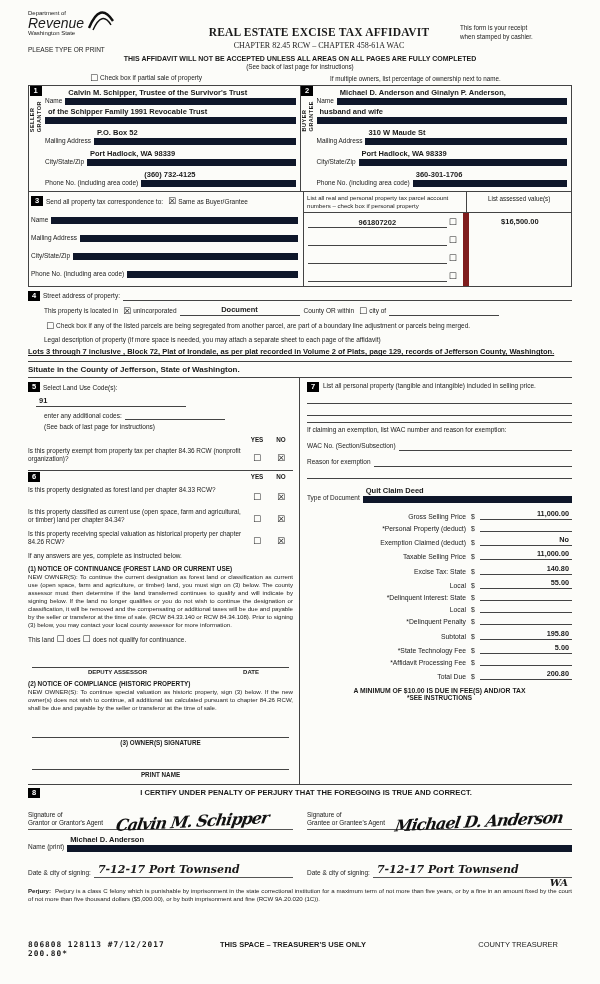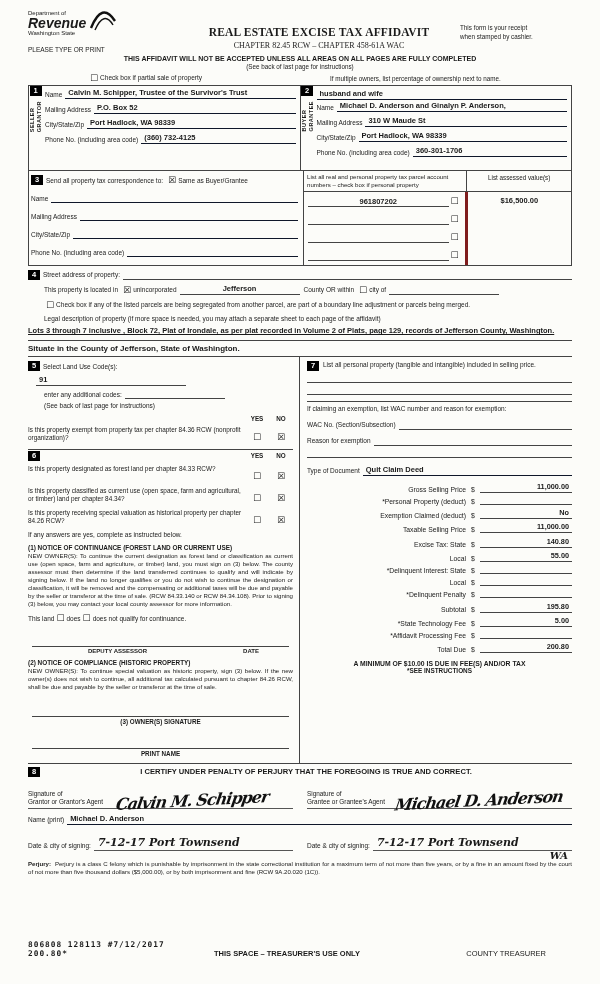--- a/index.html
+++ b/index.html
@@ -6,36 +6,36 @@
   html,body { background:#ffffff; }
   body { width:600px; height:984px; font-family:"Liberation Sans", sans-serif; color:#1a1a1a; }
   .page { position:relative; width:600px; height:984px; background:#fcfcf9; padding:10px 28px 0 28px; overflow:hidden; }
   .center { text-align:center; }
 
   
   .hdr { display:flex; align-items:flex-start; }
   .hdr-left { width:150px; }
   .logo { display:flex; align-items:flex-start; }
   .logo-deptof { font-size:6px; }
-  .logo-rev { font-size:14px; font-weight:bold; font-style:italic; line-height:14px; }
+  .logo-rev { font-size:14px; font-weight:normal; font-style:italic; line-height:14px; }
   .logo-wa { font-size:6px; }
   .logo-swoosh { margin-left:2px; margin-top:-2px; }
   .please-type { font-size:6.5px; margin-top:10px; }
   .hdr-mid { flex:1; padding-top:16px; }
   .title { font-family:"Liberation Serif", serif; font-weight:bold; font-size:11.5px; text-align:center; letter-spacing:0.2px; }
   .chapter { font-family:"Liberation Serif", serif; font-size:8px; text-align:center; margin-top:3px; }
   .hdr-right { width:112px; font-size:6.3px; line-height:1.35; padding-top:14px; }
   .warning { font-size:7px; font-weight:bold; text-align:center; margin-top:2px; }
   .see-back { font-size:6.3px; text-align:center; margin-top:1px; }
 
   
   .frow { display:flex; align-items:flex-end; margin-top:4px; }
   .lbl { font-size:6.5px; white-space:nowrap; padding-right:3px; line-height:1.3; }
   .lblw { font-size:6.5px; line-height:1.3; }
-  .fill { flex:1; border-bottom:1px solid #0f172a; font-size:7.5px; font-weight:bold; padding:0 3px 1px 3px; line-height:9px; min-height:10px; }
+  .fill { flex:1; border-bottom:7px solid #0f172a; font-size:7.5px; font-weight:bold; padding:0 3px 1px 3px; line-height:9px; min-height:10px; }
   .fillc { border-bottom:1px solid #444; font-size:7.5px; font-weight:bold; text-align:center; padding:0 3px 1px 3px; min-height:10px; }
   .ul { flex:1; border-bottom:1px solid #444; height:9px; }
   .cb { font-family:"DejaVu Sans", sans-serif; font-size:9px; line-height:9px; margin:0 2px; }
   .badge { display:inline-block; width:12px; height:10px; background:#000; color:#fff; font-size:7.5px; font-weight:bold; text-align:center; line-height:10px; flex:none; }
 
   
   .toprow { display:flex; margin-top:4px; align-items:center; }
   .toprow .left { flex:1; display:flex; align-items:center; padding-left:60px; }
   .toprow .right { flex:1; font-size:6.3px; }
 
@@ -50,21 +50,21 @@
 
   
   .s3row { display:flex; border:1px solid #444; border-top:none; }
   .s3-left { flex:1; padding:2px 5px 6px 2px; }
   .s3-right { flex:1; border-left:1px solid #444; display:flex; flex-direction:column; }
   .parcel-hdr { display:flex; border-bottom:1px solid #444; }
   .ph-left { flex:1.6; font-size:6.1px; line-height:1.3; padding:2px 3px; }
   .ph-right { flex:1; border-left:1px solid #444; font-size:6.3px; padding:3px; text-align:center; }
   .parcel-body { flex:1; display:flex; }
   .pb-left { flex:1.6; padding:1px 4px 4px 4px; }
-  .pb-right { flex:1; border-left:3px solid #7f1d1d; padding:2px 4px; }
+  .pb-right { flex:1; border-left:6px solid #7f1d1d; padding:2px 4px; }
   .prow { display:flex; margin-top:8px; }
   .pnum { flex:1; border-bottom:1px solid #444; font-size:7.5px; font-weight:bold; text-align:center; min-height:10px; }
   .aval { font-size:7.5px; font-weight:bold; text-align:center; margin-top:8px; }
 
   
   .s4 { padding:2px 0 4px 0; border-bottom:1px solid #444; }
   .legal { font-size:7.5px; font-weight:bold; line-height:1.35; margin-top:3px;text-decoration:underline; }
   .situate { font-size:8px; font-weight:bold; padding:3px 0 3px 0; border-bottom:1px solid #444; }
 
   
@@ -111,21 +111,21 @@
   .half { flex:1; display:flex; align-items:flex-end; position:relative; }
   .half + .half { margin-left:14px; }
   .hand { font-family:"DejaVu Serif", serif; font-style:italic; font-weight:bold; font-size:11px; transform:rotate(-1.5deg); white-space:nowrap; padding:0 4px; }
   .handfill { flex:1; border-bottom:1px solid #555; }
   .wa-extra { position:absolute; right:4px; bottom:-10px; font-family:"DejaVu Serif", serif; font-style:italic; font-weight:bold; font-size:10px; }
 
   .perjury { margin-top:9px; font-size:6.1px; line-height:1.35; text-align:justify; }
   .perjury .lead { font-weight:bold; margin-right:2px; }
 
   
-  .footer { position:absolute; left:28px; right:44px; bottom:26px; display:flex; align-items:flex-end; }
+  .footer { position:absolute; left:28px; right:32px; bottom:26px; display:flex; align-items:flex-start; }
   .stamp { font-family:"DejaVu Sans Mono", monospace; font-size:7.8px; font-weight:bold; letter-spacing:1px; flex:1; }
   .treas { font-size:7.5px; font-weight:bold; flex:1.2; text-align:center; }
   .ctreas { font-size:7.5px; flex:1; text-align:right; padding-right:10px; }
 </style>
 </head>
 <body>
 
 <div class="page">
 
   <div class="hdr">
@@ -170,20 +170,23 @@
         <div class="vert">
           <span>SELLER</span>
           <span>GRANTOR</span>
         </div>
       </div>
       <div class="party-fields">
         <div class="frow" style="margin-top:1px">
           <span class="lbl">Name</span>
           <span class="fill">Calvin M. Schipper, Trustee of the Survivor's Trust</span>
         </div>
+        <div class="frow" style="margin-top:2px">
+          <span class="fill">of the Schipper Family 1991 Revocable Trust</span>
+        </div>
         <div class="frow">
           <span class="lbl">Mailing Address</span>
           <span class="fill">P.O. Box 52</span>
         </div>
         <div class="frow">
           <span class="lbl">City/State/Zip</span>
           <span class="fill">Port Hadlock, WA  98339</span>
         </div>
         <div class="frow">
           <span class="lbl">Phone No. (including area code)</span>
@@ -194,26 +197,26 @@
 
     <div class="party">
       <div class="party-side">
         <span class="badge">2</span>
         <div class="vert">
           <span>BUYER</span>
           <span>GRANTEE</span>
         </div>
       </div>
       <div class="party-fields">
-        <div class="frow" style="margin-top:2px">
-          <span class="fill">husband and wife</span>
-        </div>
         <div class="frow" style="margin-top:1px">
           <span class="lbl">Name</span>
           <span class="fill">Michael D. Anderson and Ginalyn P. Anderson,</span>
+        </div>
+        <div class="frow" style="margin-top:2px">
+          <span class="fill">husband and wife</span>
         </div>
         <div class="frow">
           <span class="lbl">Mailing Address</span>
           <span class="fill">310 W Maude St</span>
         </div>
         <div class="frow">
           <span class="lbl">City/State/Zip</span>
           <span class="fill">Port Hadlock, WA  98339</span>
         </div>
         <div class="frow">
@@ -286,21 +289,21 @@
   <div class="s4">
     <div class="frow" style="margin-top:2px">
       <span class="badge">4</span>
       <span class="lbl" style="margin-left:3px">Street address of property:</span>
       <span class="ul"></span>
     </div>
     <div class="frow" style="margin-left:16px">
       <span class="lbl">This property is located in</span>
       <span class="cb">☒</span>
       <span class="lbl">unincorporated</span>
-      <span class="fillc" style="width:120px">Jefferson</span>
+      <span class="fillc" style="width:120px">Document</span>
       <span class="lbl" style="margin-left:4px">County OR within</span>
       <span class="cb">☐</span>
       <span class="lbl">city of</span>
       <span class="ul" style="max-width:110px"></span>
     </div>
     <div class="frow" style="margin-left:16px; margin-top:6px">
       <span class="cb">☐</span>
       <span class="lbl" style="white-space:normal">Check box if any of the listed parcels are being segregated from another parcel, are part of a boundary line adjustment or parcels being merged.</span>
     </div>
     <div class="lblw" style="margin-left:16px; margin-top:5px">Legal description of property (if more space is needed, you may attach a separate sheet to each page of the affidavit)</div>

